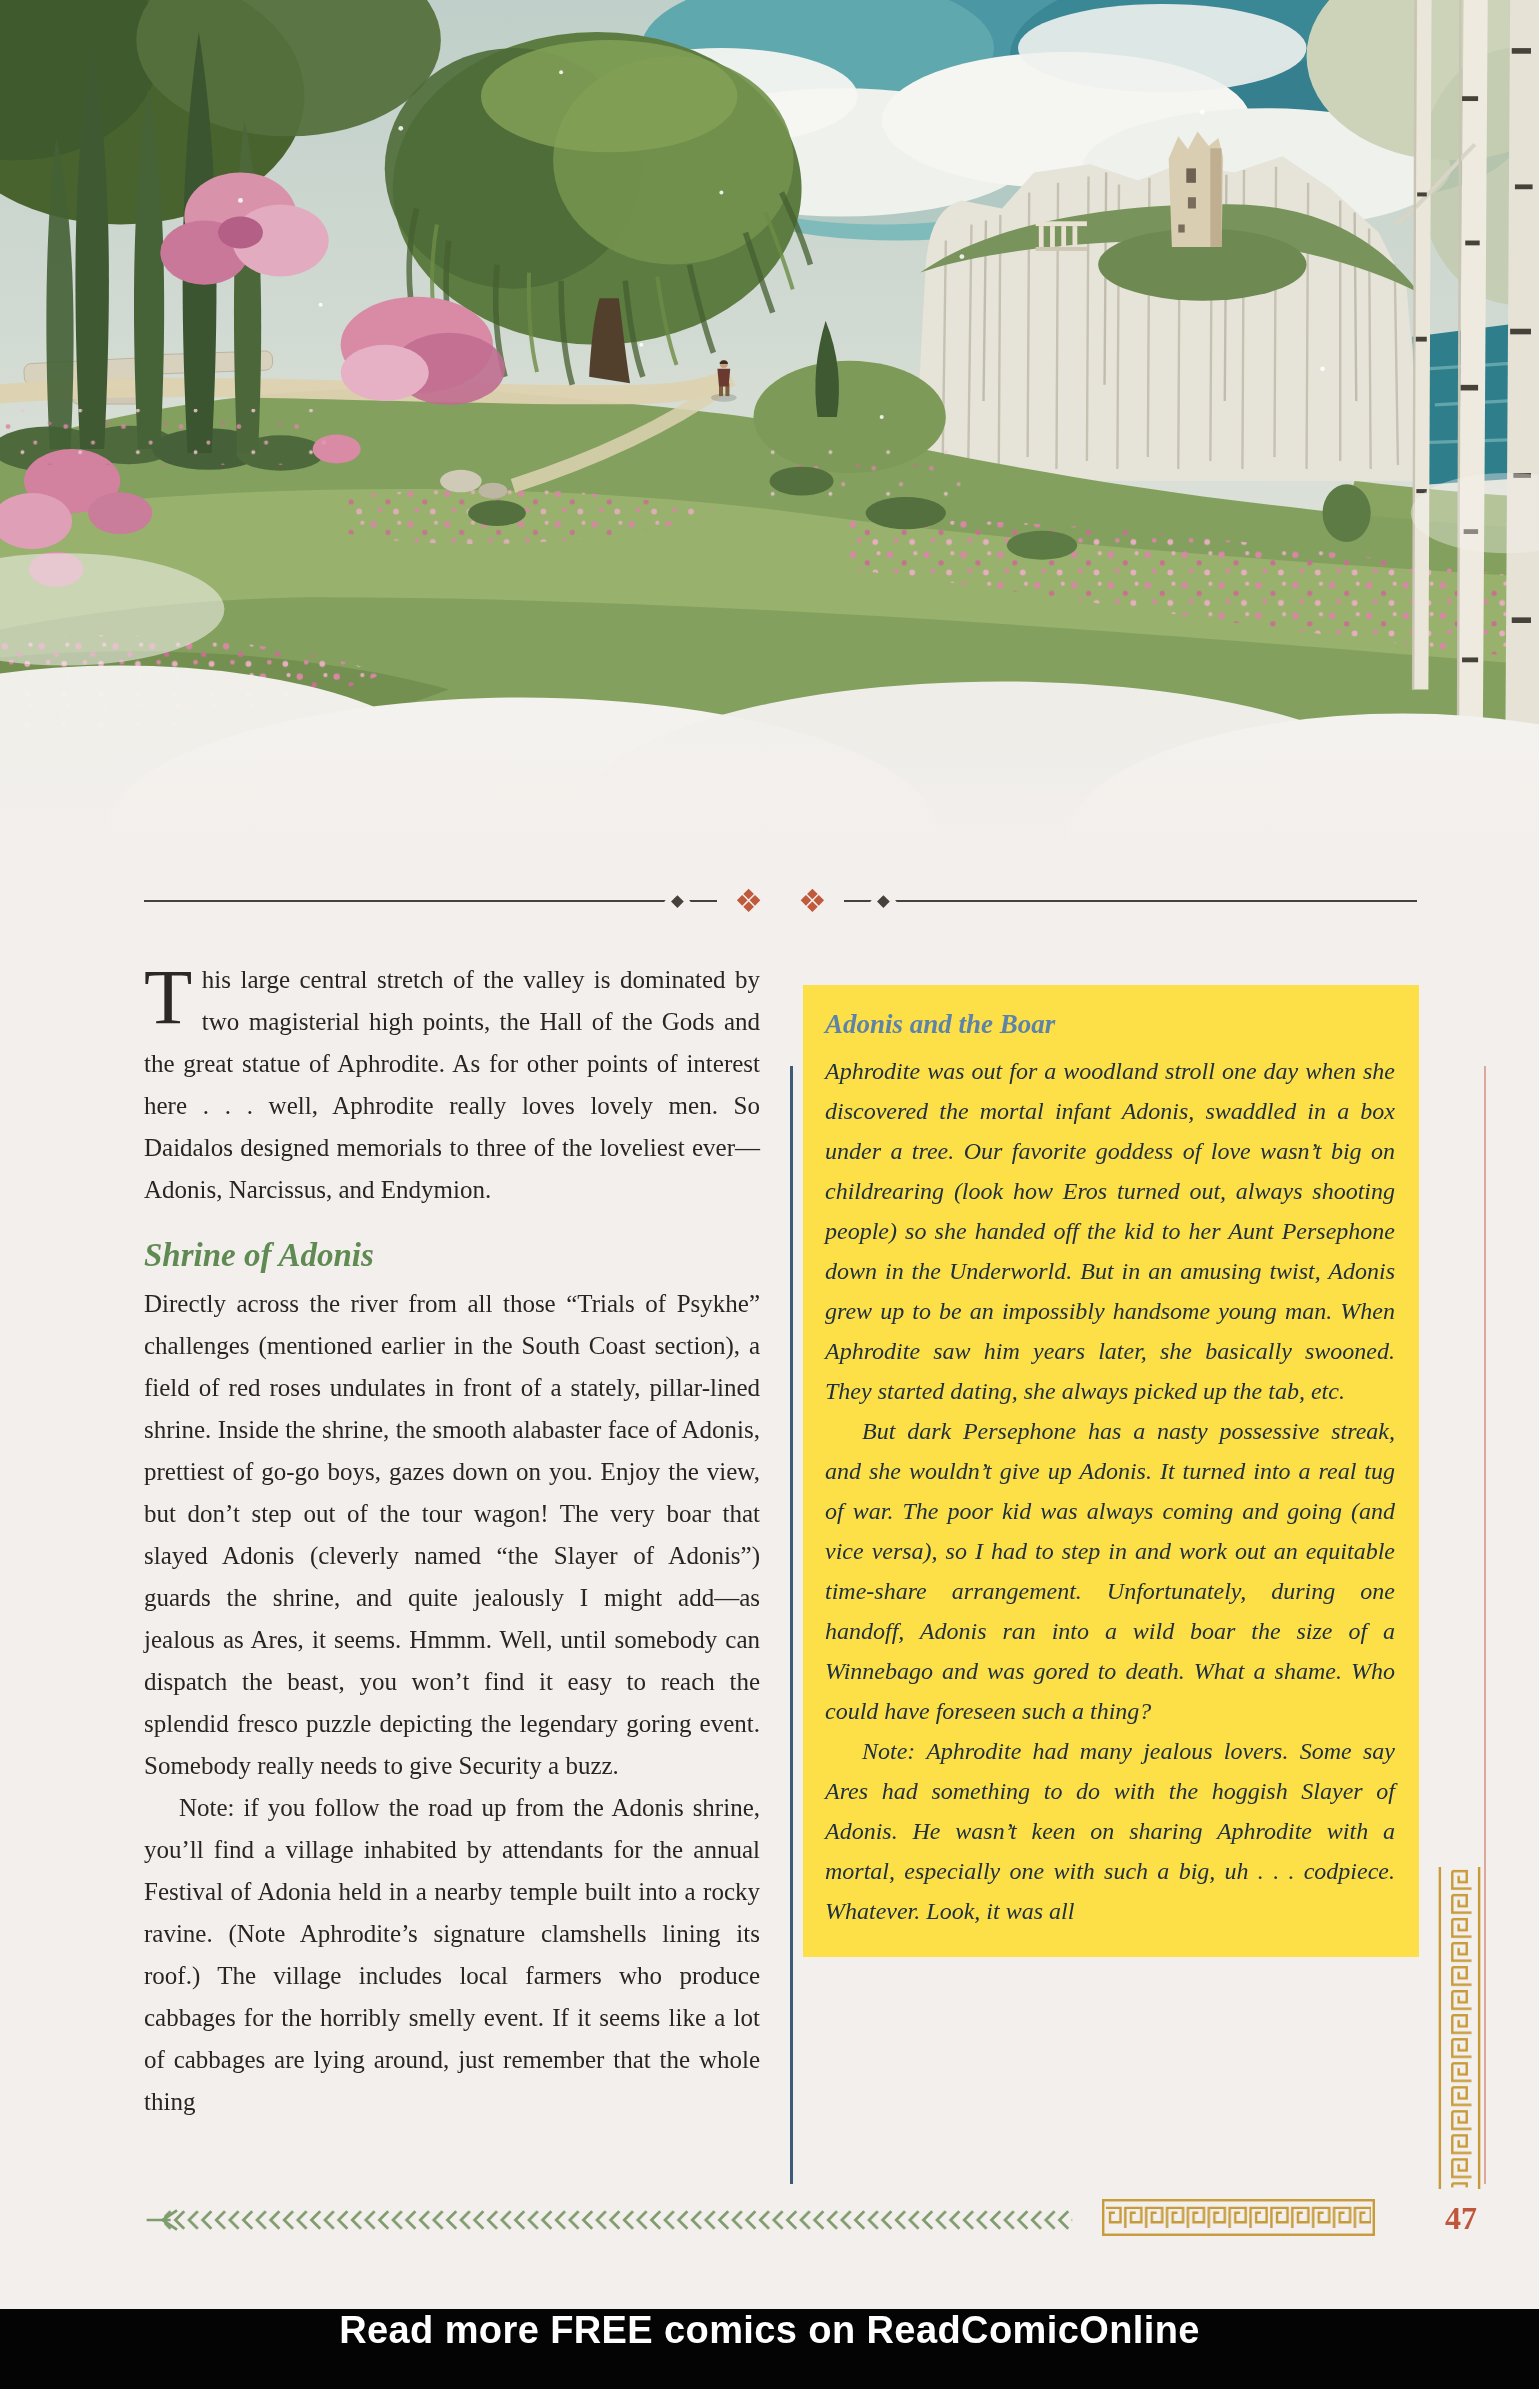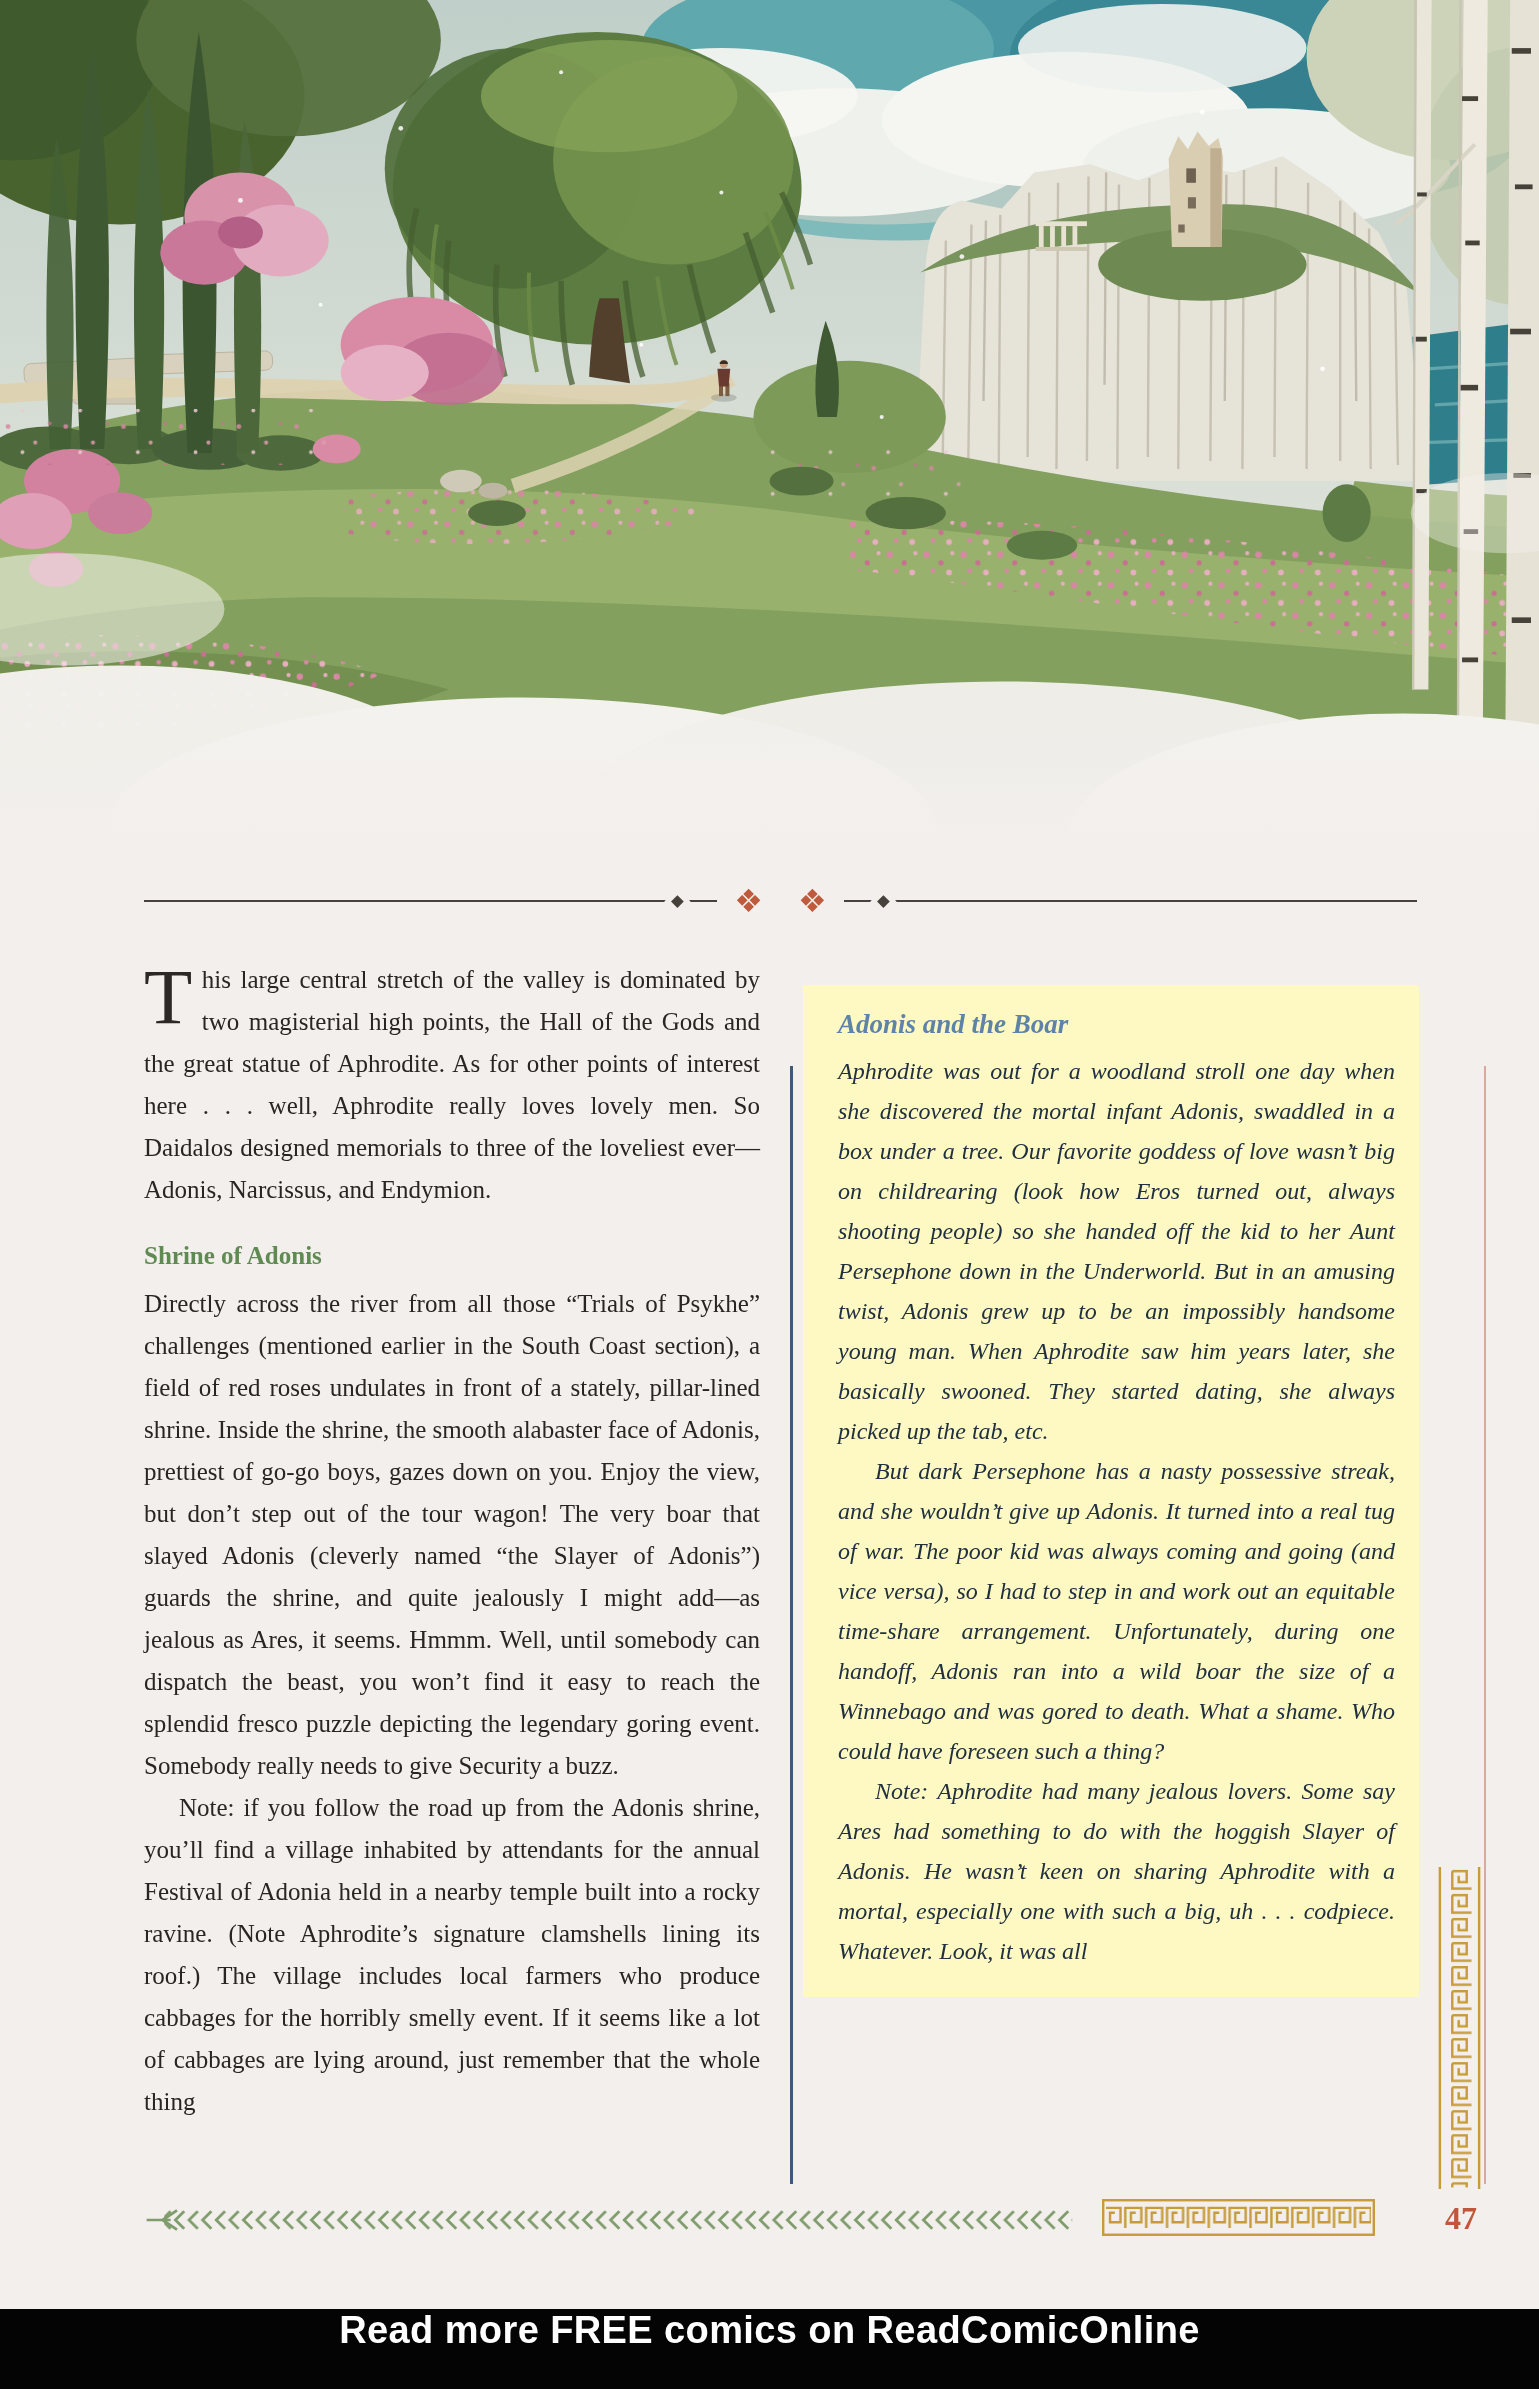--- a/index.html
+++ b/index.html
@@ -23,26 +23,26 @@
   .ornament { color:#bf5a3c; font-size:32px; line-height:32px; margin:0 17.6px; font-family:"DejaVu Sans", sans-serif; }
   .page-title { font-size:46px; line-height:48px; font-style:italic; font-weight:bold; color:#bf5a3c;
     letter-spacing:0.8px; padding:0 4.8px; white-space:nowrap; }
 
   
   .col { position:absolute; top:959px; width:616px; font-size:25px; line-height:42px; color:#29272493;
     color:#282523; text-align:justify; }
   .col-left { left:144px; }
   .col-right { left:803px; }
   .dropcap { float:left; font-size:79px; line-height:63px; padding:6.4px 9.6px 0 0; color:#2b2825; }
-  h2.green-heading { margin-top:27px; margin-bottom:9.6px; font-size:25px; line-height:35px;
-    font-weight:bold; color:#5f8a52; text-align:left; }
+  h2.green-heading { margin-top:27px; margin-bottom:9.6px; font-size:33px; line-height:35px;
+    font-weight:bold; color:#5f8a52; text-align:left;font-style:italic; }
   p.hang-indent { text-indent:35px; }
 
   
-  .story-box { margin-top:26px; background:#fef9c3; padding:21px 24px 26px 35px; font-style:italic;
+  .story-box { margin-top:26px; background:#fde047; padding:21px 24px 26px 22px; font-style:italic;
     color:#20303f; }
   .story-box h3 { color:#5e83a9; font-size:27px; line-height:37px; font-weight:bold; font-style:italic;
     margin-bottom:8px; text-align:left; }
   .story-box p { font-size:24px; line-height:40px; text-align:justify; }
   .story-box p + p { text-indent:37px; }
   .slate-rule { position:absolute; left:790px; top:1066px; width:3.2px; height:1118px; background:#3d5b78; }
   .red-rule   { position:absolute; left:1484px; top:1066px; width:2.4px; height:1118px; background:#dba89b; }
 
   
   .chevron-strip { position:absolute; left:144px; top:2208px; width:934px; height:24px; }

